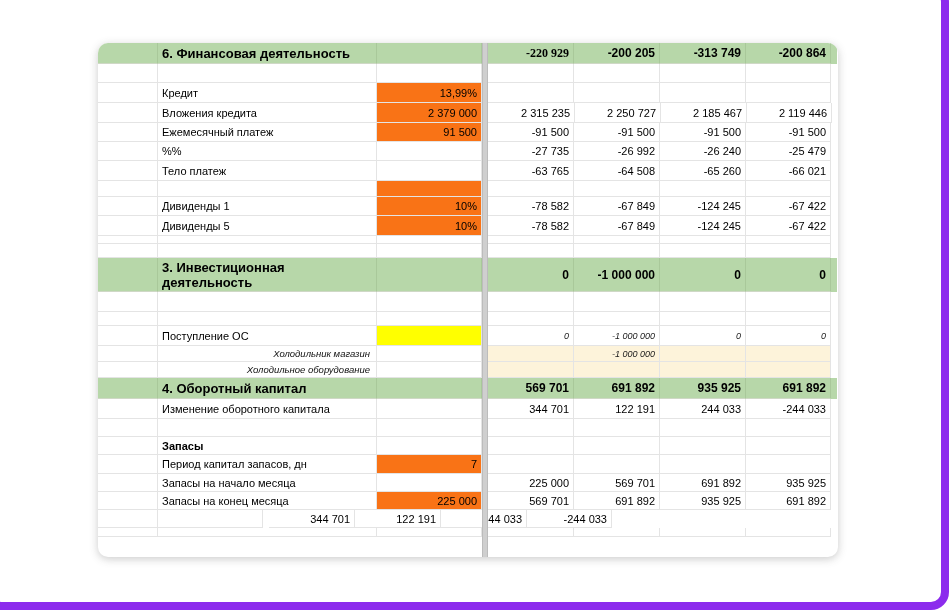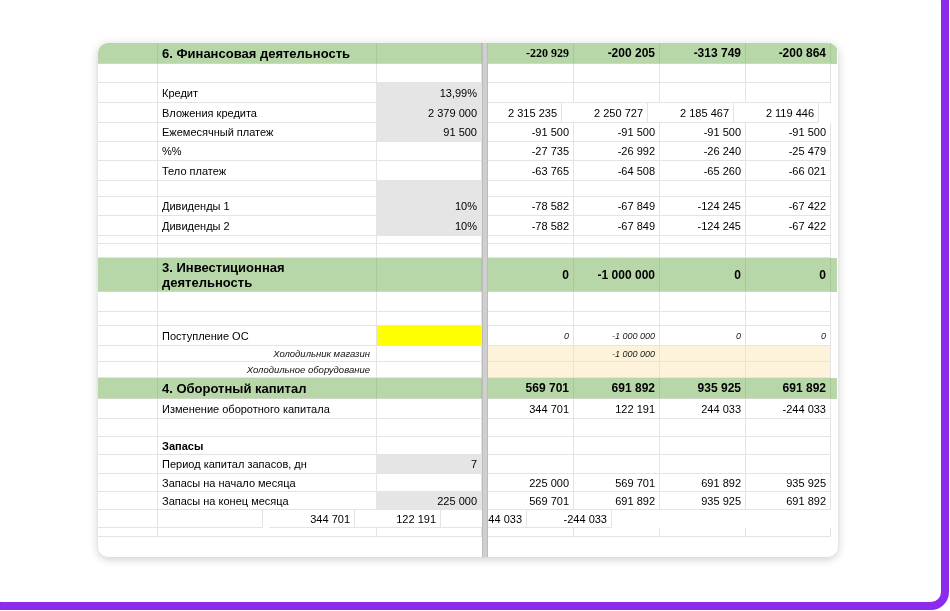--- a/index.html
+++ b/index.html
@@ -58,21 +58,21 @@
     background:transparent;
     white-space:nowrap;
   }
   .c0{width:60px;}
   .c1{width:219px;padding-left:4px;}
   .c2{width:105px;}
   .c3{width:6px;border-right:0;border-bottom:0;}
   .d {width:86px;}
   .c8{width:6px;border-right:0;border-bottom:0;}
   .num{justify-content:flex-end;padding-right:4px;}
-  .cream{background:#e5e5e5;}
+  .cream{background:#f97316;}
   .cream2{background:#fdf3da;}
   .yellow{background:#ffff00;}
   .sub{justify-content:flex-end;padding-right:6px;font-style:italic;font-size:9.5px;color:#111;}
   .lb{font-weight:700;}
   .it{font-style:italic;font-size:9px;color:#1a1a1a;}
   .sec .c{background:#b7d7a9;border-bottom-color:#cfd8c6;border-right-color:#a9c89a;}
   .sec .c1{
     font-weight:700;font-size:13px;line-height:15px;
     white-space:normal;overflow:visible;
   }
@@ -115,21 +115,21 @@
           <div class="c d num" style="width: 86px;"></div>
           <div class="c d num" style="width: 86px;"></div>
           <div class="c d num" style="width: 85px;"></div>
           <div class="c c8"></div>
         </div>
         <div class="r" style="height: 20px;">
           <div class="c c0"></div>
           <div class="c c1">Вложения кредита</div>
           <div class="c c2 num cream">2 379 000</div>
           <div class="c c3"></div>
-          <div class="c d num" style="width: 74px; text-align: right;">2 315 235</div>
+          <div class="c d num" style="width: 87px; text-align: right;">2 315 235</div>
           <div class="c d num" style="width: 86px;">2 250 727</div>
           <div class="c d num" style="width: 86px;">2 185 467</div>
           <div class="c d num" style="width: 85px;">2 119 446</div>
           <div class="c c8"></div>
         </div>
         <div class="r" style="height: 19px;">
           <div class="c c0"></div>
           <div class="c c1">Ежемесячный платеж</div>
           <div class="c c2 num cream">91 500</div>
           <div class="c c3"></div>
@@ -178,21 +178,21 @@
           <div class="c c2 num cream">10%</div>
           <div class="c c3"></div>
           <div class="c d num" style="width: 86px;">-78 582</div>
           <div class="c d num" style="width: 86px;">-67 849</div>
           <div class="c d num" style="width: 86px;">-124 245</div>
           <div class="c d num" style="width: 85px;">-67 422</div>
           <div class="c c8"></div>
         </div>
         <div class="r" style="height: 20px;">
           <div class="c c0"></div>
-          <div class="c c1">Дивиденды 2</div>
+          <div class="c c1">Дивиденды 5</div>
           <div class="c c2 num cream">10%</div>
           <div class="c c3"></div>
           <div class="c d num" style="width: 86px;">-78 582</div>
           <div class="c d num" style="width: 86px;">-67 849</div>
           <div class="c d num" style="width: 86px;">-124 245</div>
           <div class="c d num" style="width: 85px;">-67 422</div>
           <div class="c c8"></div>
         </div>
         <div class="r" style="height: 8px;">
           <div class="c c0"></div>

